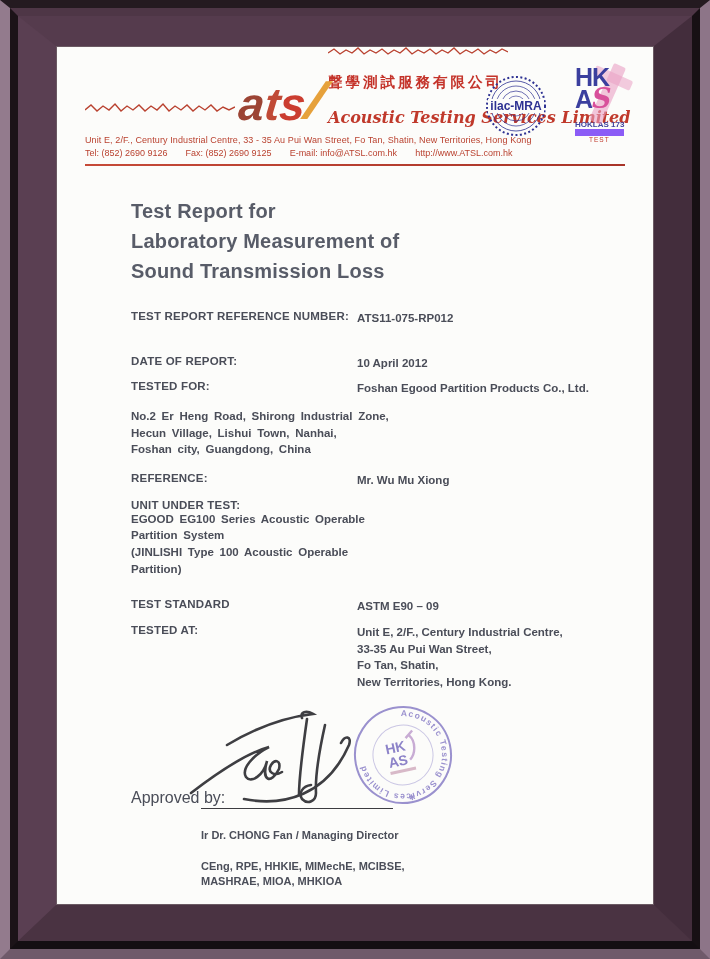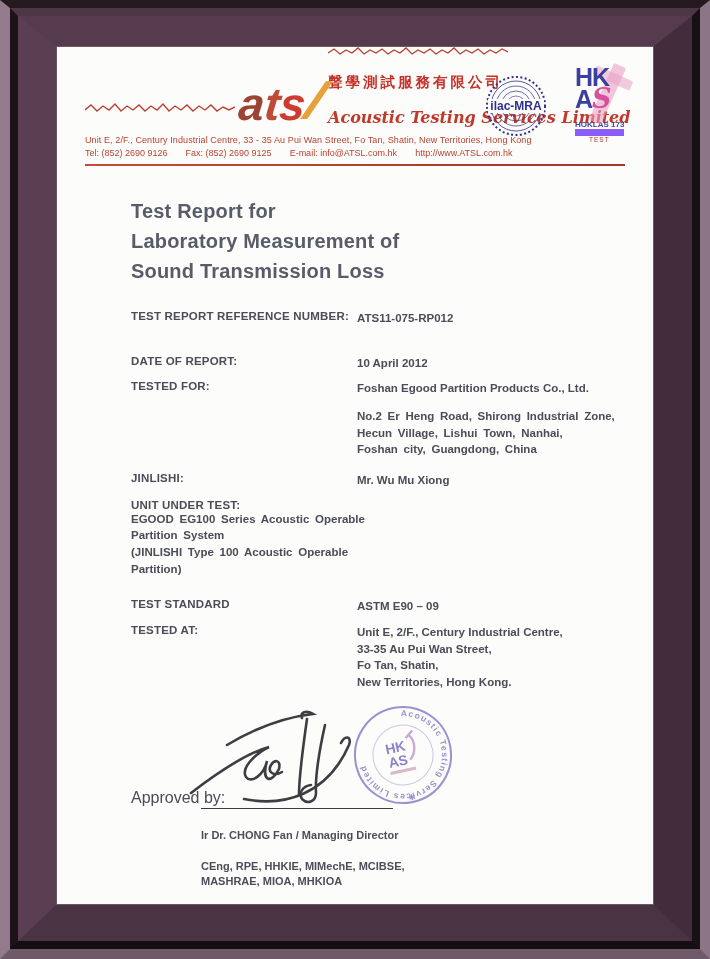--- a/index.html
+++ b/index.html
@@ -69,21 +69,21 @@
   .title{margin:30px 0 0 46px;font-size:20px;font-weight:bold;color:#585c68;
     line-height:1.5;white-space:pre-line;letter-spacing:.2px;}
 
   
   .fields{margin:24px 0 0 46px;font-size:11.5px;font-weight:bold;color:#4a4d58;}
   .frow{display:flex;}
   .flabel{flex:none;width:226px;letter-spacing:.2px;}
   .fvalue{flex:1;white-space:pre-line;line-height:1.45;max-width:272px;}
   .just{word-spacing:2.5px;}
   .mb12{margin-bottom:28px;} .mb9{margin-bottom:9px;} .mb11{margin-bottom:11px;}
-  .mb14{margin-bottom:14px;} .mb10{margin-bottom:10px;} .mb21{margin-bottom:21px;flex-direction:column;}
+  .mb14{margin-bottom:14px;flex-direction:column;} .mb10{margin-bottom:10px;} .mb21{margin-bottom:21px;flex-direction:column;}
 
   
   .sigarea{position:relative;margin:30px 0 0 46px;height:88px;}
   .sig-underline{position:absolute;left:70px;width:192px;bottom:0;
     border-bottom:1.6px solid #3c3c40;}
   .approved{position:absolute;left:0;bottom:2px;font-size:16px;color:#4a4d58;}
   .sig-svg{position:absolute;left:58px;top:-16px;}
   .stamp{position:absolute;left:216px;top:-22px;opacity:.85;transform:rotate(-12deg);}
   .director{margin:4px 0 0 116px;font-size:11px;font-weight:600;color:#4b4e59;line-height:1.4;
     white-space:pre-line;}
@@ -168,21 +168,21 @@
          <div class="flabel">TESTED FOR:</div>
          <div class="fvalue">Foshan Egood Partition Products Co., Ltd.</div>
        </div>
        <div class="frow mb14">
          <div class="flabel"></div>
          <div class="fvalue just">No.2 Er Heng Road, Shirong Industrial Zone,
 Hecun Village, Lishui Town, Nanhai,
 Foshan city, Guangdong, China</div>
        </div>
        <div class="frow mb10">
-         <div class="flabel">JINLISHI:</div>
+         <div class="flabel">REFERENCE:</div>
          <div class="fvalue">Mr. Wu Mu Xiong</div>
        </div>
        <div class="frow mb21">
          <div class="flabel">UNIT UNDER TEST:</div>
          <div class="fvalue just">EGOOD EG100 Series Acoustic Operable
 Partition System
 (JINLISHI Type 100 Acoustic Operable
 Partition)</div>
        </div>
        <div class="frow mb9">

